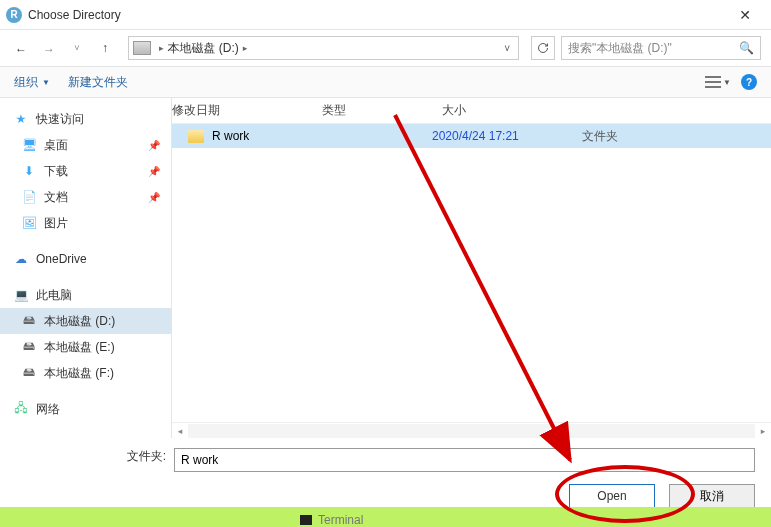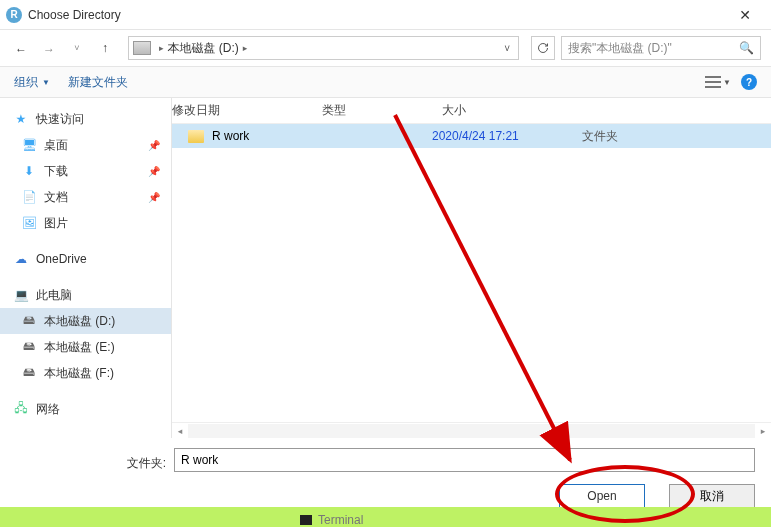--- a/index.html
+++ b/index.html
@@ -58,24 +58,24 @@
 .row.selected { background: #cde6f7; }
 .row .fname { width: 260px; padding-left: 16px; display: flex; align-items: center; gap: 8px; }
 .folder-icon { width: 16px; height: 13px; background: linear-gradient(#ffe9a8,#f1c94d); border-radius: 1px; }
 .row .fdate { width: 150px; color: #1d4ed8; }
 .row .ftype { width: 120px; color: #555; }
 .scrollbar-bottom { height: 16px; border-top: 1px solid #eee; display:flex; align-items:center; }
 .sb-arrow { width:16px; text-align:center; color:#888; font-size:9px;}
 .sb-track { flex:1; background:#f4f4f4; height:14px;}
 
 .bottombar { padding: 10px 16px; display: flex; flex-direction: column; gap: 12px; }
-.filename-row { display: flex; align-items: flex-end; gap: 8px; }
+.filename-row { display: flex; align-items: flex-start; gap: 8px; }
 .filename-row label { width: 150px; text-align: right; color: #333; }
 .filename-input { flex: 1; height: 24px; border: 1px solid #999; padding: 0 6px; }
-.btn-row { display: flex; justify-content: flex-end; gap: 24px; }
+.btn-row { display: flex; justify-content: flex-end; gap: 14px; }
 .btn { width: 86px; height: 24px; border: 1px solid #999; background: #efefef; display: flex; align-items: center; justify-content: center; cursor: pointer; }
 .btn.primary { border: 1px solid #1e6fbf; background: #fff; color: #333; }
 
 .trim-bottom { position: absolute; bottom: 0; left: 0; right: 0; height: 20px; background: #bef264; display: flex; align-items: flex-end; padding: 0 20px 0 300px; color: #777; gap: 80px; }
 .trim-bottom .term { display:flex; align-items:center; gap:6px;}
 .term-icon { width:12px; height:10px; background:#222;}
 
 
 .anno-arrow { position: absolute; pointer-events: none; }
 .anno-ellipse { position: absolute; border: 4px solid #d40000; border-radius: 50%; pointer-events: none; z-index:50;}

